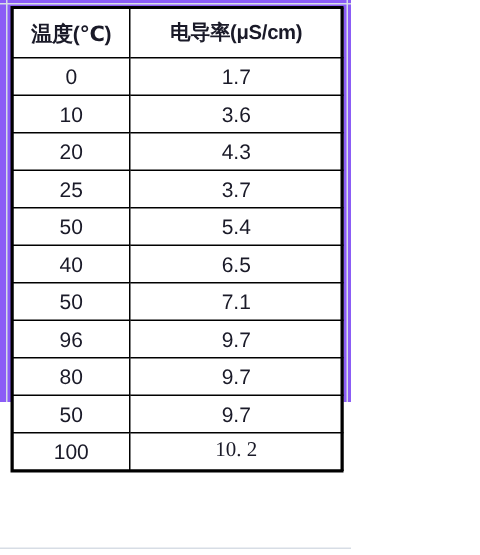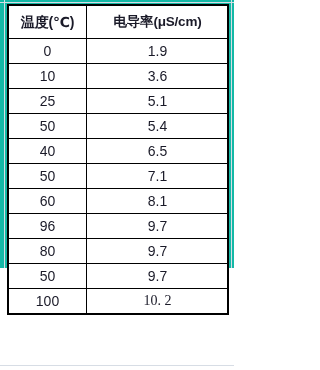--- a/index.html
+++ b/index.html
@@ -13,21 +13,21 @@
     overflow: hidden;
     font-family: "Liberation Sans", "DejaVu Sans", sans-serif;
     -webkit-font-smoothing: antialiased;
   }
 
   
   .sheet {
     position: relative;
     width: 234px;
     height: 268px;
-    background: #14b8a6;
+    background: #8b5cf6;
   }
   .gridline-v {
     position: absolute;
     top: 0;
     bottom: 0;
     width: 1px;
     background: #d7dde5;
   }
   .gridline-h {
     position: absolute;
@@ -119,45 +119,45 @@
       </colgroup>
       <thead>
         <tr>
           <th class="head-temp">温度(℃)</th>
           <th class="head-cond">电导率(μS/cm)</th>
         </tr>
       </thead>
       <tbody>
         <tr>
           <td>0</td>
-          <td>1.9</td>
+          <td>1.7</td>
         </tr>
         <tr>
           <td>10</td>
           <td>3.6</td>
         </tr>
         <tr>
+          <td>20</td>
+          <td>4.3</td>
+        </tr>
+        <tr>
           <td>25</td>
-          <td>5.1</td>
+          <td>3.7</td>
         </tr>
         <tr>
           <td>50</td>
           <td>5.4</td>
         </tr>
         <tr>
           <td>40</td>
           <td>6.5</td>
         </tr>
         <tr>
           <td>50</td>
           <td>7.1</td>
-        </tr>
-        <tr>
-          <td>60</td>
-          <td>8.1</td>
         </tr>
         <tr>
           <td>96</td>
           <td>9.7</td>
         </tr>
         <tr>
           <td>80</td>
           <td>9.7</td>
         </tr>
         <tr>

